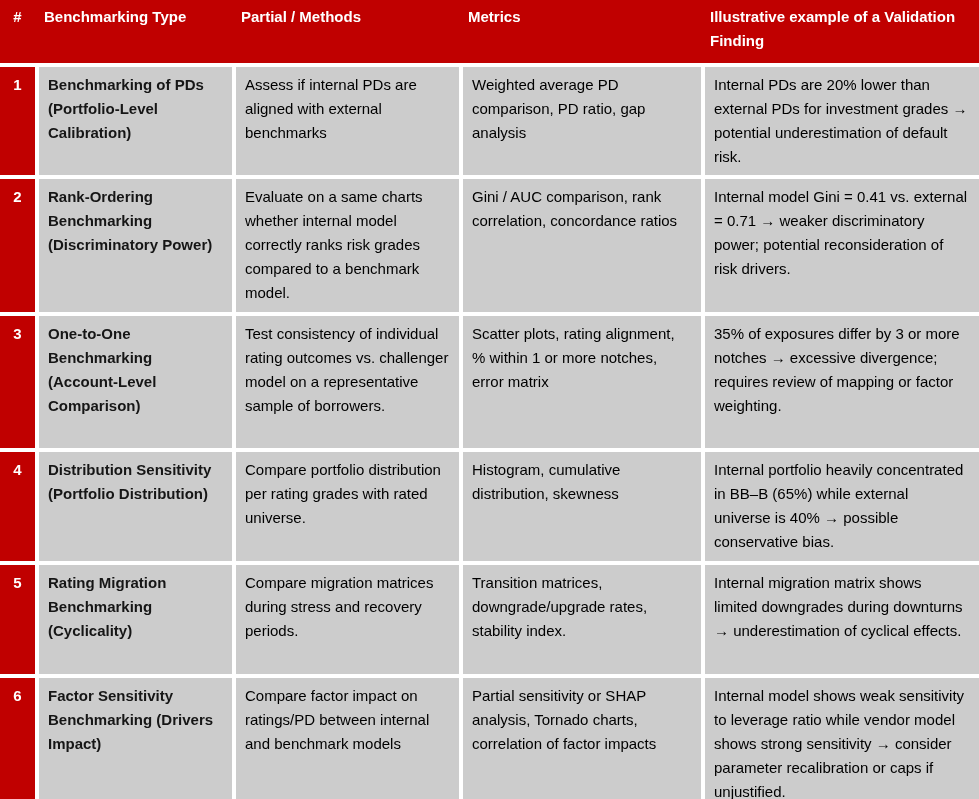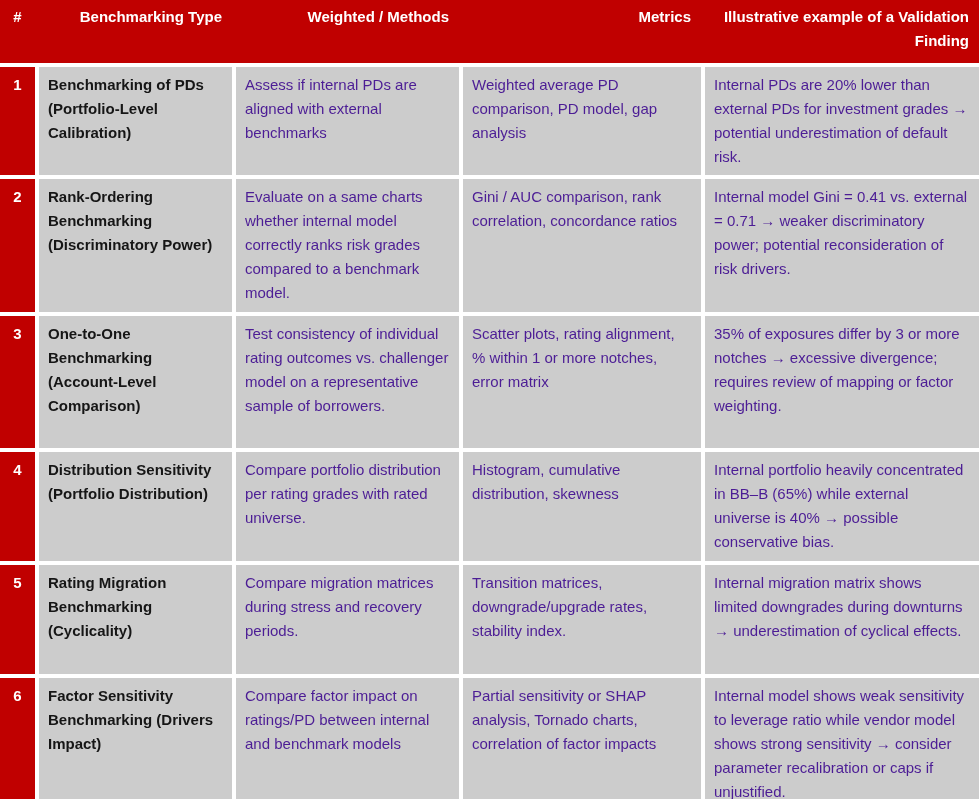--- a/index.html
+++ b/index.html
@@ -20,35 +20,35 @@
     border-spacing: 0;
     table-layout: fixed;
   }
   
   thead th {
     background: #c00000;
     color: #ffffff;
     font-weight: bold;
     font-size: 15px;
     line-height: 24px;
-    text-align: right;
+    text-align: left;
     vertical-align: top;
     padding: 5px 10px 0 9px;
     height: 58px;
     border-bottom: 4px solid #ffffff;
   }
   thead th.num-col {
     text-align: center;
     padding-left: 2px;
     padding-right: 2px;
   }
   
   tbody td {
     background: #cccccc;
-    color: #4c1d95;
+    color: #000000;
     font-size: 15px;
     line-height: 24px;
     vertical-align: top;
     padding: 6px 10px 6px 9px;
     border-bottom: 4px solid #ffffff;
   }
   tbody td + td { border-left: 4px solid #ffffff; }
   tbody td.num {
     background: #c00000;
     color: #ffffff;
@@ -75,31 +75,31 @@
       <col style="width:35px">
       <col style="width:197px">
       <col style="width:227px">
       <col style="width:242px">
       <col style="width:278px">
     </colgroup>
     <thead>
       <tr>
         <th class="num-col">#</th>
         <th>Benchmarking Type</th>
-        <th>Weighted / Methods</th>
+        <th>Partial / Methods</th>
         <th>Metrics</th>
         <th>Illustrative example of a Validation Finding</th>
       </tr>
     </thead>
     <tbody id="tbody">
   <tr>
     <td class="num">1</td>
     <td class="type">Benchmarking of PDs (Portfolio-Level Calibration)</td>
     <td class="purpose">Assess if internal PDs are aligned with external benchmarks</td>
-    <td class="metrics">Weighted average PD comparison, PD model, gap analysis</td>
+    <td class="metrics">Weighted average PD comparison, PD ratio, gap analysis</td>
     <td class="example">Internal PDs are 20% lower than external PDs for investment grades → potential underestimation of default risk.</td>
   </tr>
 
   <tr>
     <td class="num">2</td>
     <td class="type">Rank-Ordering Benchmarking (Discriminatory Power)</td>
     <td class="purpose">Evaluate on a same charts whether internal model correctly ranks risk grades compared to a benchmark model.</td>
     <td class="metrics">Gini / AUC comparison, rank correlation, concordance ratios</td>
     <td class="example">Internal model Gini = 0.41 vs. external = 0.71 → weaker discriminatory power; potential reconsideration of risk drivers.</td>
   </tr>

